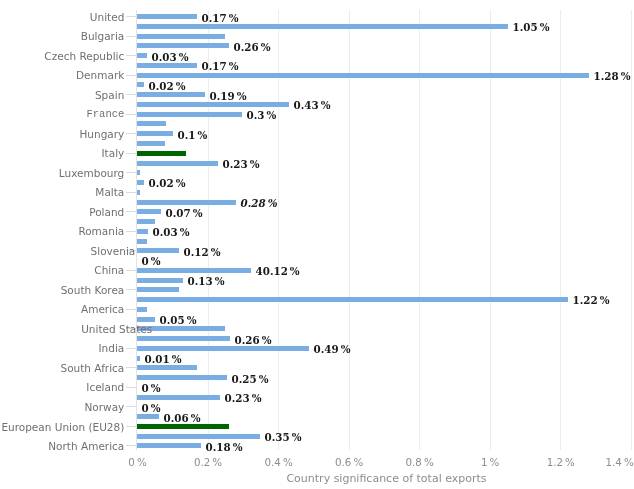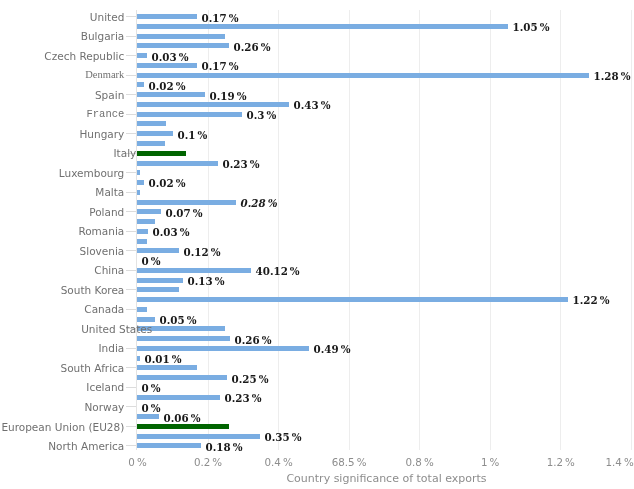--- a/index.html
+++ b/index.html
@@ -206,64 +206,64 @@
       </div>
     </div>
   <div id="ylabels">
       <div class="ytick" style="left: 125.5px; width: 10px; top: 16px;"></div>
       <div class="ylabel" style="width: 124.3px; top: 10.8px; color: rgb(112, 112, 112);">United</div>
       <div class="ytick" style="left: 125.5px; width: 10px; top: 35.51px;"></div>
       <div class="ylabel" style="width: 124.3px; top: 30.31px; color: rgb(112, 112, 112);">Bulgaria</div>
       <div class="ytick" style="left: 125.5px; width: 10px; top: 55.02px;"></div>
       <div class="ylabel" style="width: 124.3px; top: 49.82px; color: rgb(112, 112, 112);">Czech Republic</div>
       <div class="ytick" style="left: 125.5px; width: 10px; top: 74.53px;"></div>
-      <div class="ylabel" style="width: 124.3px; top: 69.33px; color: rgb(112, 112, 112); font-family: Liberation Serif, serif;">Denmark</div>
+      <div class="ylabel" style="width: 124.3px; top: 69.33px; color: rgb(112, 112, 112);">Denmark</div>
       <div class="ytick" style="left: 125.5px; width: 10px; top: 94.04px;"></div>
       <div class="ylabel" style="width: 124.3px; top: 88.84px; color: rgb(112, 112, 112);">Spain</div>
       <div class="ytick" style="left: 125.5px; width: 10px; top: 113.55px;"></div>
       <div class="ylabel" style="width: 124.3px; top: 108.35px; color: rgb(112, 112, 112); font-family: Liberation Mono, monospace;">France</div>
       <div class="ytick" style="left: 125.5px; width: 10px; top: 133.06px;"></div>
       <div class="ylabel" style="width: 124.3px; top: 127.86px; color: rgb(112, 112, 112);">Hungary</div>
       <div class="ytick" style="left: 125.5px; width: 10px; top: 152.57px;"></div>
-      <div class="ylabel" style="width: 124.3px; top: 147.37px; color: rgb(112, 112, 112); margin-left: 12px;">Italy</div>
+      <div class="ylabel" style="width: 124.3px; top: 147.37px; color: rgb(112, 112, 112);">Italy</div>
       <div class="ytick" style="left: 125.5px; width: 10px; top: 172.08px;"></div>
       <div class="ylabel" style="width: 124.3px; top: 166.88px; color: rgb(112, 112, 112);">Luxembourg</div>
       <div class="ytick" style="left: 125.5px; width: 10px; top: 191.59px;"></div>
       <div class="ylabel" style="width: 124.3px; top: 186.39px; color: rgb(112, 112, 112);">Malta</div>
       <div class="ytick" style="left: 125.5px; width: 10px; top: 211.1px;"></div>
       <div class="ylabel" style="width: 124.3px; top: 205.9px; color: rgb(112, 112, 112);">Poland</div>
       <div class="ytick" style="left: 125.5px; width: 10px; top: 230.61px;"></div>
       <div class="ylabel" style="width: 124.3px; top: 225.41px; color: rgb(112, 112, 112);">Romania</div>
       <div class="ytick" style="left: 125.5px; width: 10px; top: 250.12px;"></div>
-      <div class="ylabel" style="width: 124.3px; top: 244.92px; color: rgb(112, 112, 112);">Slovenia</div>
+      <div class="ylabel" style="width: 124.3px; top: 244.92px; color: rgb(112, 112, 112); padding-left: 11px;">Slovenia</div>
       <div class="ytick" style="left: 125.5px; width: 10px; top: 269.63px;"></div>
       <div class="ylabel" style="width: 124.3px; top: 264.43px; color: rgb(112, 112, 112);">China</div>
       <div class="ytick" style="left: 125.5px; width: 10px; top: 289.14px;"></div>
       <div class="ylabel" style="width: 124.3px; top: 283.94px; color: rgb(112, 112, 112);">South Korea</div>
       <div class="ytick" style="left: 125.5px; width: 10px; top: 308.65px;"></div>
-      <div class="ylabel" style="width: 124.3px; top: 303.45px; color: rgb(112, 112, 112);">Canada</div>
+      <div class="ylabel" style="width: 124.3px; top: 303.45px; color: rgb(112, 112, 112);">America</div>
       <div class="ytick" style="left: 125.5px; width: 10px; top: 328.16px;"></div>
       <div class="ylabel" style="width: 124.3px; top: 322.96px; color: rgb(112, 112, 112); padding-left: 28px;">United States</div>
       <div class="ytick" style="left: 125.5px; width: 10px; top: 347.67px;"></div>
       <div class="ylabel" style="width: 124.3px; top: 342.47px; color: rgb(112, 112, 112);">India</div>
       <div class="ytick" style="left: 125.5px; width: 10px; top: 367.18px;"></div>
       <div class="ylabel" style="width: 124.3px; top: 361.98px; color: rgb(112, 112, 112);">South Africa</div>
       <div class="ytick" style="left: 125.5px; width: 10px; top: 386.69px;"></div>
       <div class="ylabel" style="width: 124.3px; top: 381.49px; color: rgb(112, 112, 112);">Iceland</div>
       <div class="ytick" style="left: 125.5px; width: 10px; top: 406.2px;"></div>
       <div class="ylabel" style="width: 124.3px; top: 401px; color: rgb(112, 112, 112);">Norway</div>
       <div class="ytick" style="left: 125.5px; width: 10px; top: 425.71px;"></div>
       <div class="ylabel" style="width: 124.3px; top: 420.51px; color: rgb(112, 112, 112);">European Union (EU28)</div>
       <div class="ytick" style="left: 125.5px; width: 10px; top: 445.22px;"></div>
       <div class="ylabel" style="width: 124.3px; top: 440.02px; color: rgb(112, 112, 112);">North America</div>
     </div>
   <div id="xaxis">
       <div class="xlabel" style="left: 77.5px; width: 120px; top: 456.1px; color: rgb(141, 141, 141);">0 %</div>
       <div class="xlabel" style="left: 148.04px; width: 120px; top: 456.1px; color: rgb(141, 141, 141);">0.2 %</div>
       <div class="xlabel" style="left: 218.59px; width: 120px; top: 456.1px; color: rgb(141, 141, 141);">0.4 %</div>
-      <div class="xlabel" style="left: 289.13px; width: 120px; top: 456.1px; color: rgb(141, 141, 141);">68.5 %</div>
+      <div class="xlabel" style="left: 289.13px; width: 120px; top: 456.1px; color: rgb(141, 141, 141);">0.6 %</div>
       <div class="xlabel" style="left: 359.67px; width: 120px; top: 456.1px; color: rgb(141, 141, 141);">0.8 %</div>
       <div class="xlabel" style="left: 430.21px; width: 120px; top: 456.1px; color: rgb(141, 141, 141);">1 %</div>
       <div class="xlabel" style="left: 500.76px; width: 120px; top: 456.1px; color: rgb(141, 141, 141);">1.2 %</div>
       <div class="xlabel" style="left: 513.7px; width: 120px; top: 456.1px; color: rgb(141, 141, 141); text-align: right;">1.4 %</div>
     </div>
   <div class="axis-title" id="axis-title" style="left: 86.5px; width: 600px; top: 471.5px; color: rgb(141, 141, 141);">Country significance of total exports</div>
 </div>
 
 </body></html>

